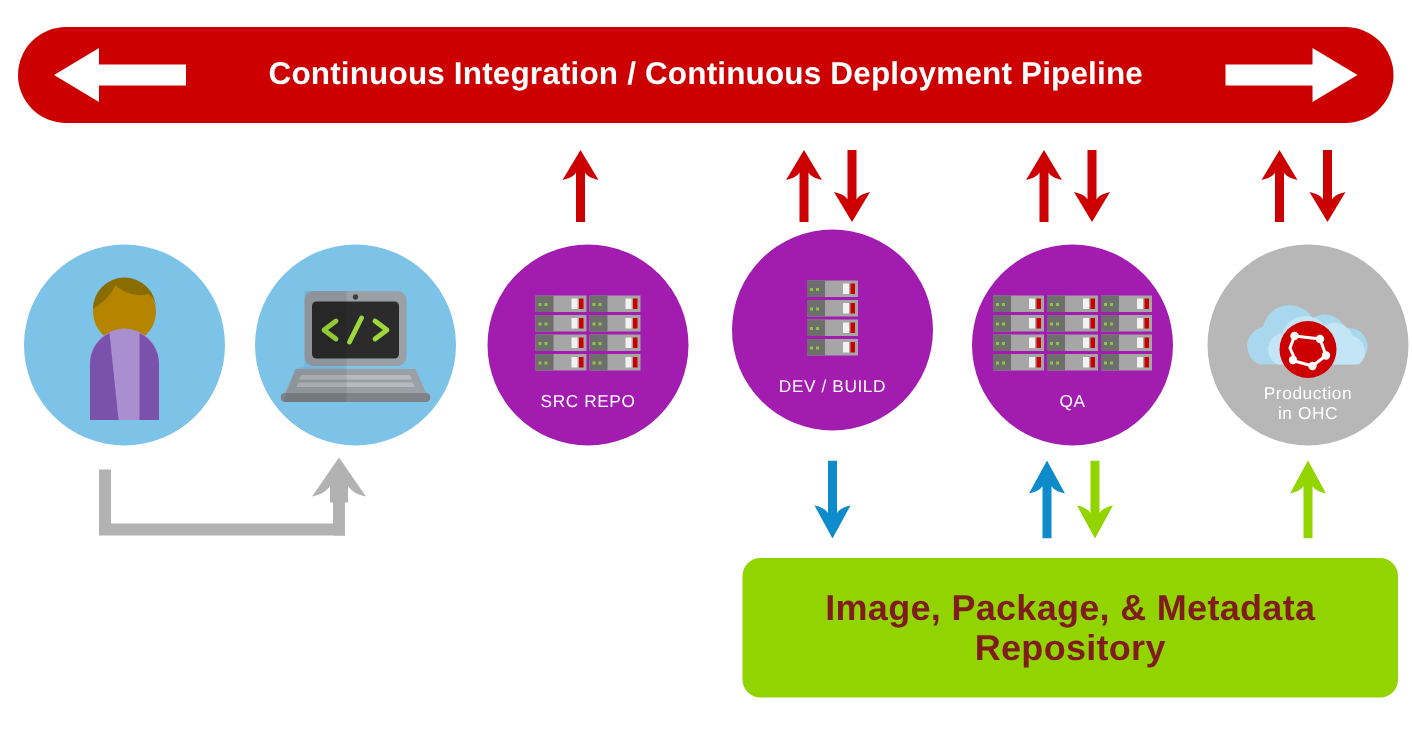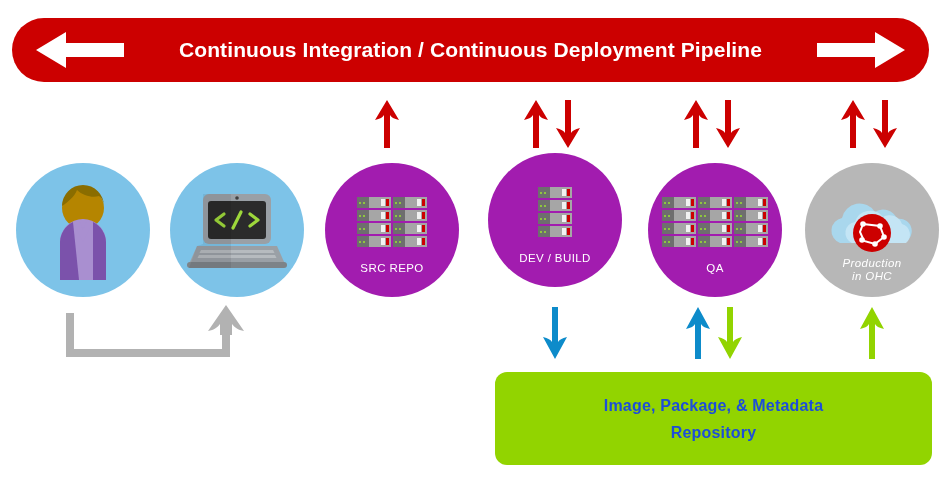--- a/index.html
+++ b/index.html
@@ -66,21 +66,21 @@
     left: 0;
     right: 0;
     bottom: 22px;
     text-align: center;
     color: #ffffff;
     font-size: 11.5px;
     font-weight: normal;
     letter-spacing: 0.4px;
     line-height: 13px;
   }
-  .circle-label.two-line { bottom: 14px; font-style: italic; }
+  .circle-label.two-line { bottom: 14px; }
 
   .icon-wrap {
     position: absolute;
     left: 0; right: 0;
     top: 0; bottom: 0;
     display: flex;
     align-items: center;
     justify-content: center;
     pointer-events: none;
   }
@@ -136,22 +136,22 @@
     width: 437px;
     height: 93px;
     background: #92d400;
     border-radius: 12px;
     display: flex;
     align-items: center;
     justify-content: center;
     text-align: center;
   }
   .repo-text {
-    color: #1d4ed8;
-    font-size: 16px;
+    color: #7f1d1d;
+    font-size: 24px;
     font-weight: bold;
     line-height: 27px;
     letter-spacing: 0.2px;
     white-space: pre-line;
   }
 
   .connector { position: absolute; left: 60px; top: 305px; line-height: 0; }
 </style>
 </head>
 <body>

